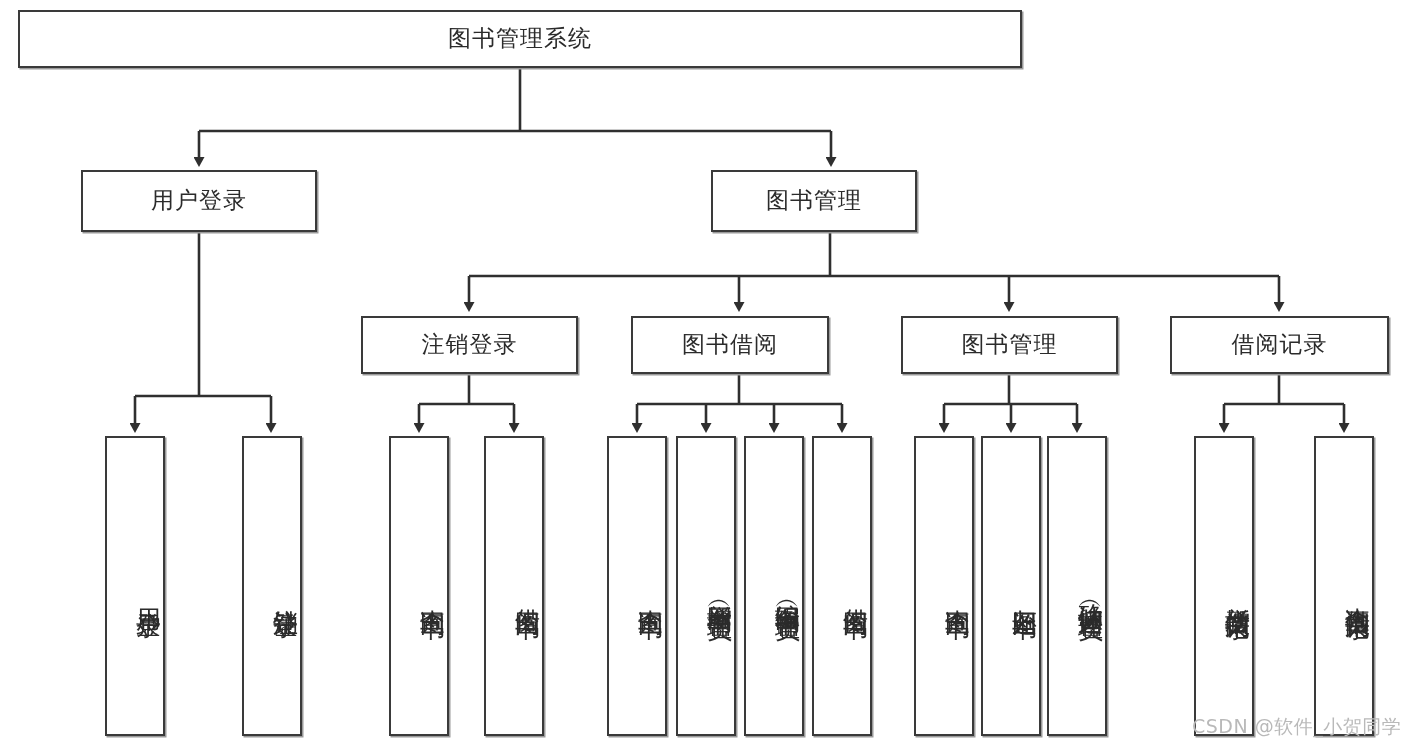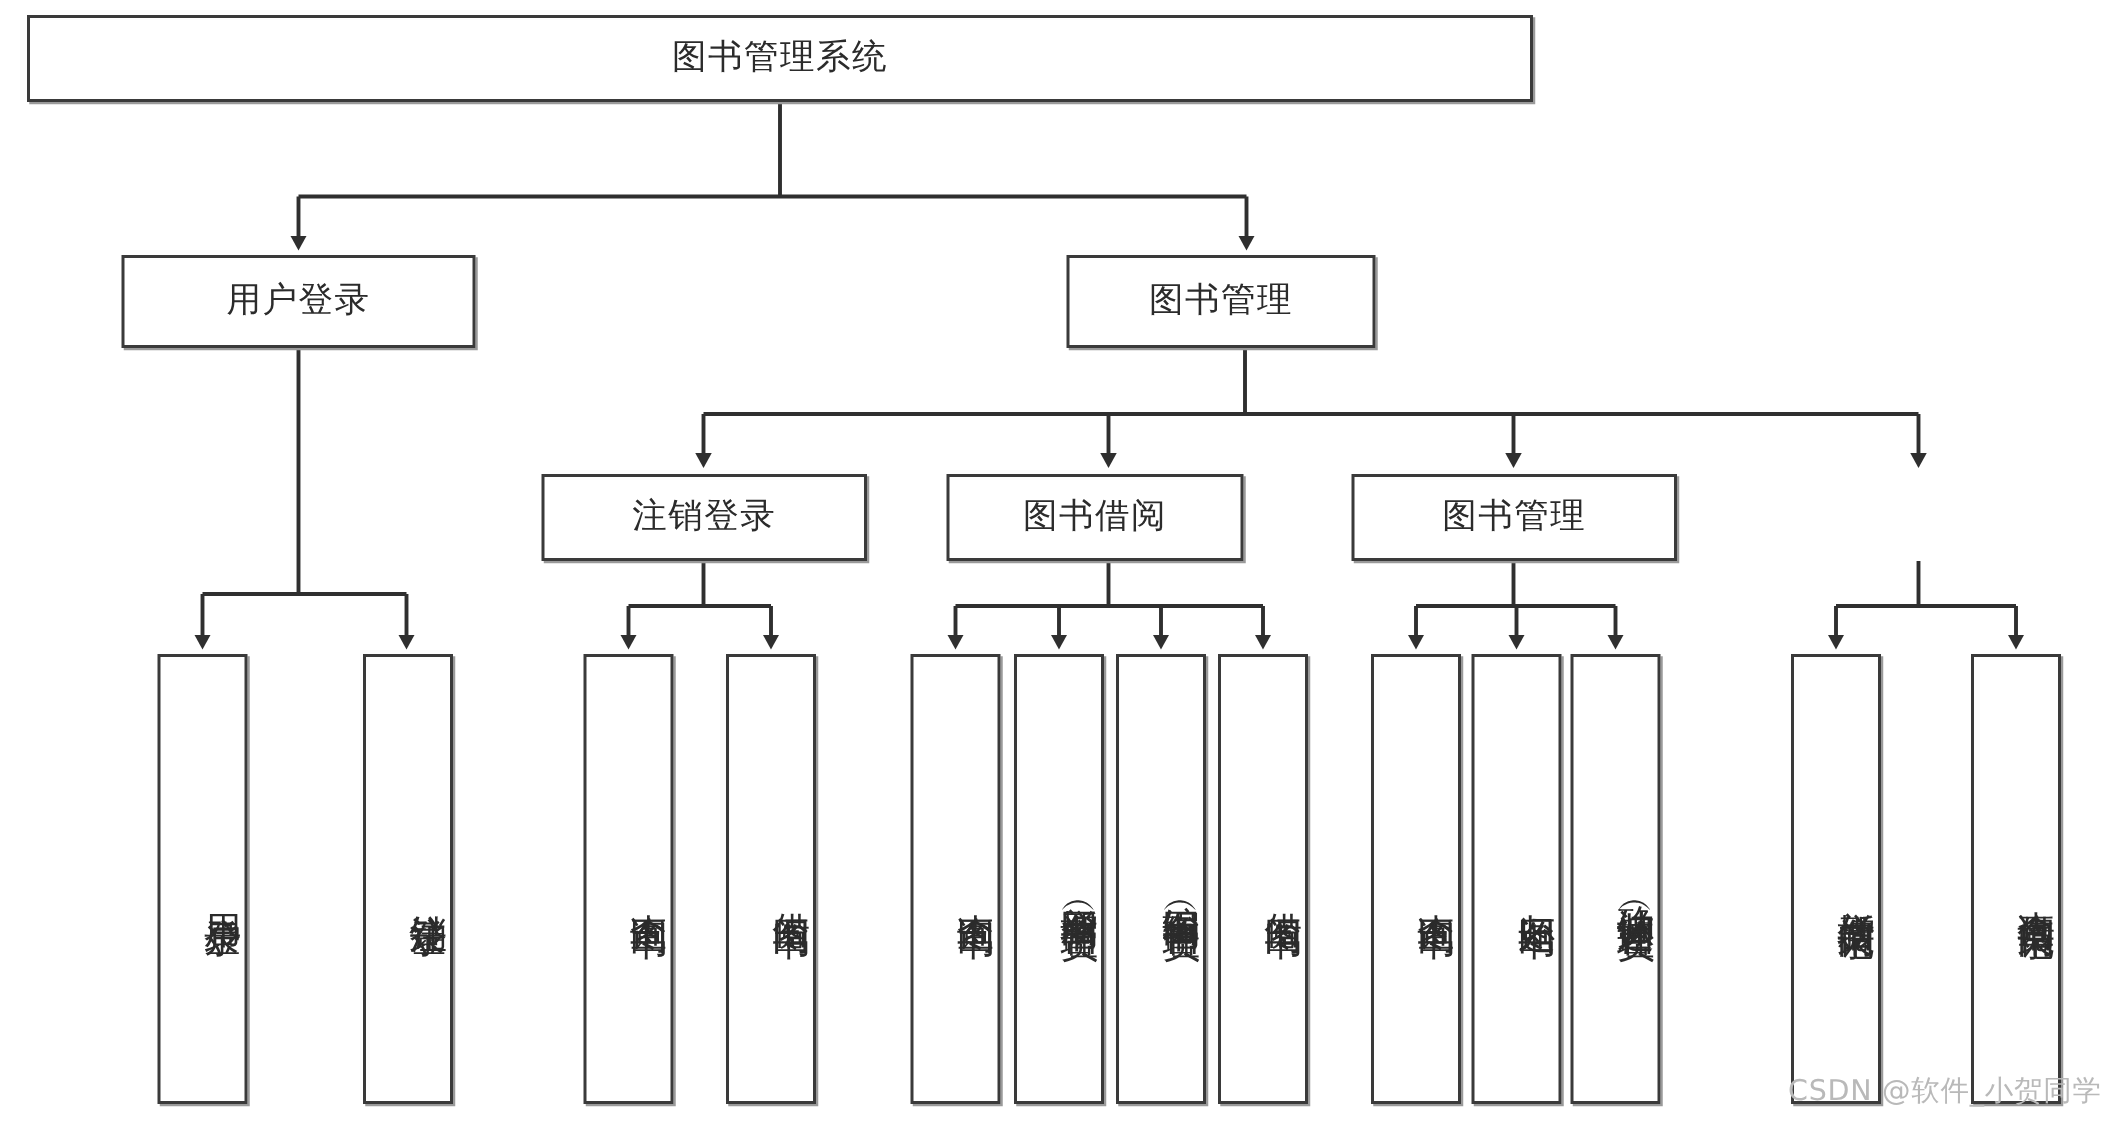--- a/index.html
+++ b/index.html
@@ -136,20 +136,23 @@
 
   <div class="node horiz" style="left:361px; top:316px; width:217px; height:58px;">
     <span>注销登录</span>
   </div>
   <div class="node horiz" style="left:631px; top:316px; width:198px; height:58px;">
     <span>图书借阅</span>
   </div>
   <div class="node horiz" style="left:901px; top:316px; width:217px; height:58px;">
     <span>图书管理</span>
   </div>
+  <div class="node horiz" style="left:1170px; top:316px; width:219px; height:58px;">
+    <span>借阅记录</span>
+  </div>
 
   <div class="node vert" style="left:105px; top:436px; width:60px; height:300px;">
     <span class="vtext">用户登录</span>
   </div>
   <div class="node vert" style="left:242px; top:436px; width:60px; height:300px;">
     <span class="vtext">注销登录</span>
   </div>
 
   <div class="node vert" style="left:389px; top:436px; width:60px; height:300px;">
     <span class="vtext">查询图书</span>

